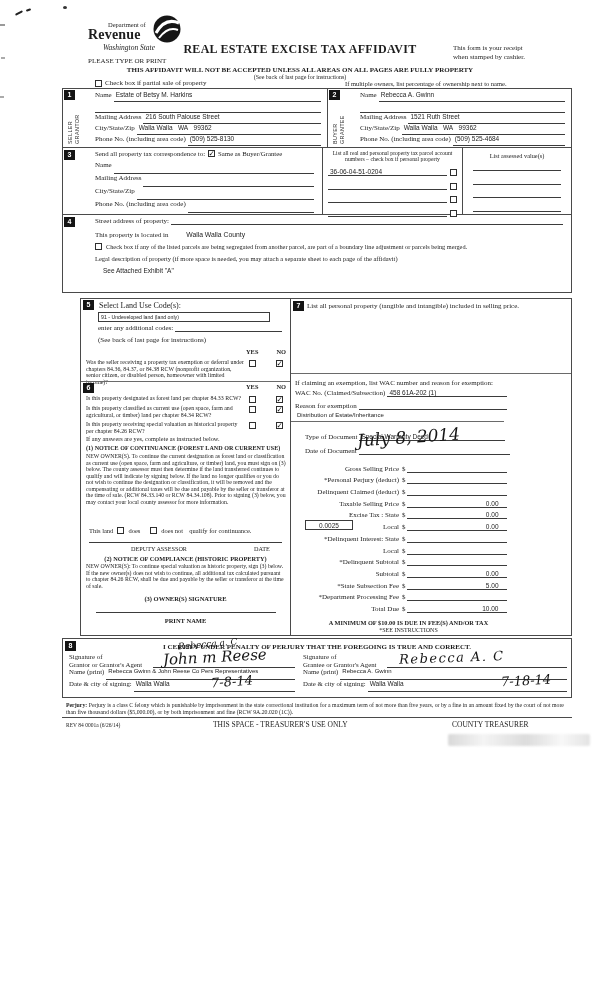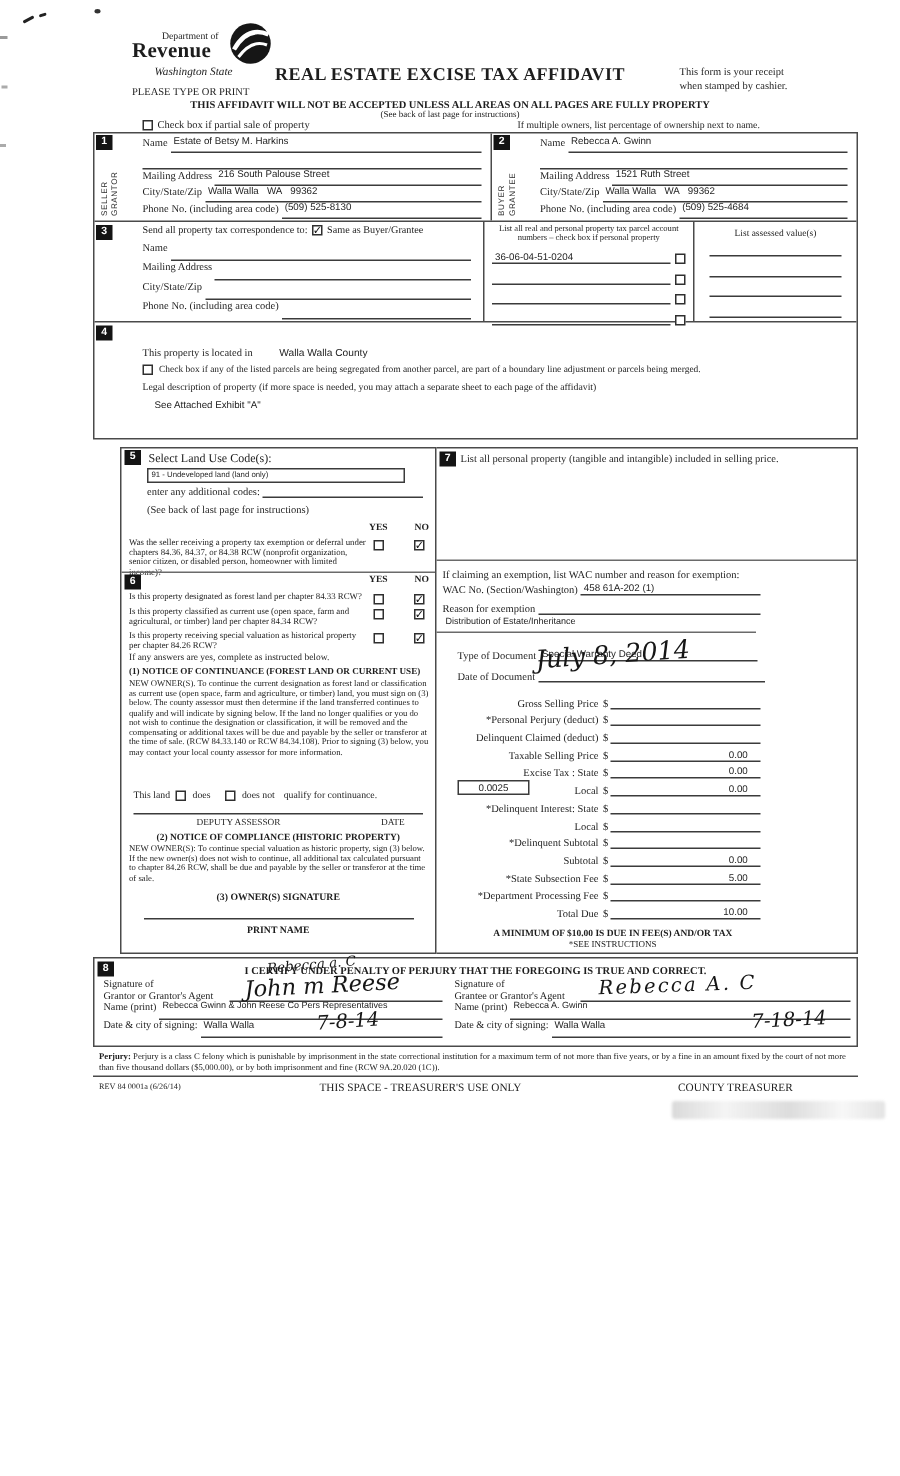--- a/index.html
+++ b/index.html
@@ -190,20 +190,24 @@
             <span class="fline"></span>
           </div>
         <div class="prow">
             <span class="fline"></span>
           </div>
       </div>
     </div>
 
     <div style="position:relative;height:76px">
       <div class="sq" style="left:1px;top:2px">4</div>
+      <div class="frow abs" style="left:32px;top:2px;right:8px">
+          <span class="flbl">Street address of property:</span>
+          <span class="fline"></span>
+        </div>
       <div class="abs" style="left:32px;top:16px;font-size:7px">
         <span>This property is located in</span>
         <span class="typed" style="margin-left:16px;font-size:6.8px">Walla Walla County</span>
       </div>
       <div class="abs" style="left:32px;top:28px;right:12px;font-size:6.3px;display:flex;gap:4px;align-items:flex-start">
         <span class="cb"></span>
         <span>Check box if any of the listed parcels are being segregated from another parcel, are part of a boundary line adjustment or parcels being merged.</span>
       </div>
       <div class="abs" style="left:32px;top:40px;font-size:6.5px">Legal description of property (if more space is needed, you may attach a separate sheet to each page of the affidavit)</div>
       <div class="abs typed" style="left:40px;top:52px;font-size:6.5px">See Attached Exhibit "A"</div>
@@ -282,21 +286,21 @@
     <div class="abs" style="left:15px;top:306px;width:180px;border-bottom:1px solid #3b3b3b;height:8px"></div>
     <div class="abs ctr b" style="left:0;top:318px;width:100%;font-size:6.5px">PRINT NAME</div>
   </div>
 
   <div class="box" style="left:291px;top:298px;width:281px;height:338px;border-left:none">
     <div class="sq" style="left:2px;top:2px">7</div>
     <div class="abs" style="left:16px;top:3px;width:255px;font-size:7px;line-height:8.5px">List all personal property (tangible and intangible) included in selling price.</div>
     <div class="hdiv" style="top:74px"></div>
     <div class="abs" style="left:4px;top:80px;font-size:7px">If claiming an exemption, list WAC number and reason for exemption:</div>
     <div class="frow abs" style="left:4px;top:90px;width:212px">
-      <span class="flbl">WAC No. (Section/Washington)</span>
+      <span class="flbl">WAC No. (Claimed/Subsection)</span>
       <span class="fline typed">458 61A-202 (1)</span>
     </div>
     <div class="frow abs" style="left:4px;top:103px;width:212px">
       <span class="flbl">Reason for exemption</span>
       <span class="fline"></span>
     </div>
     <div class="abs typed" style="left:6px;top:113px;font-size:6px">Distribution of Estate/Inheritance</div>
     <div class="hdiv" style="top:122px;right:67px"></div>
     <div class="frow abs" style="left:14px;top:134px;width:200px">
       <span class="flbl">Type of Document</span>

